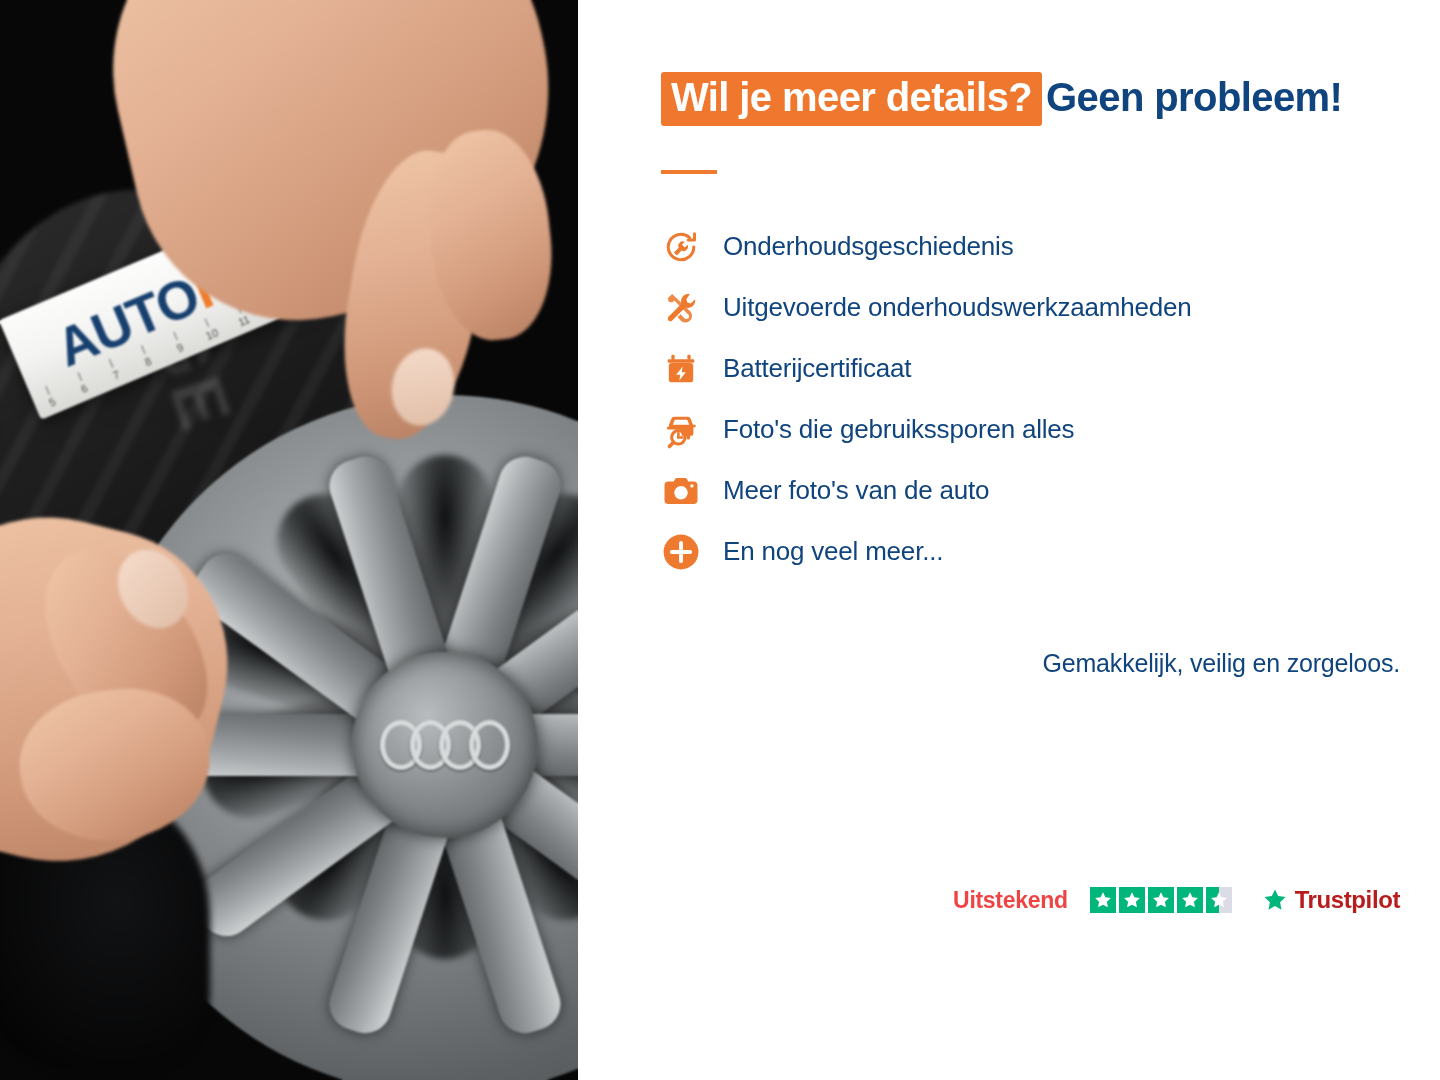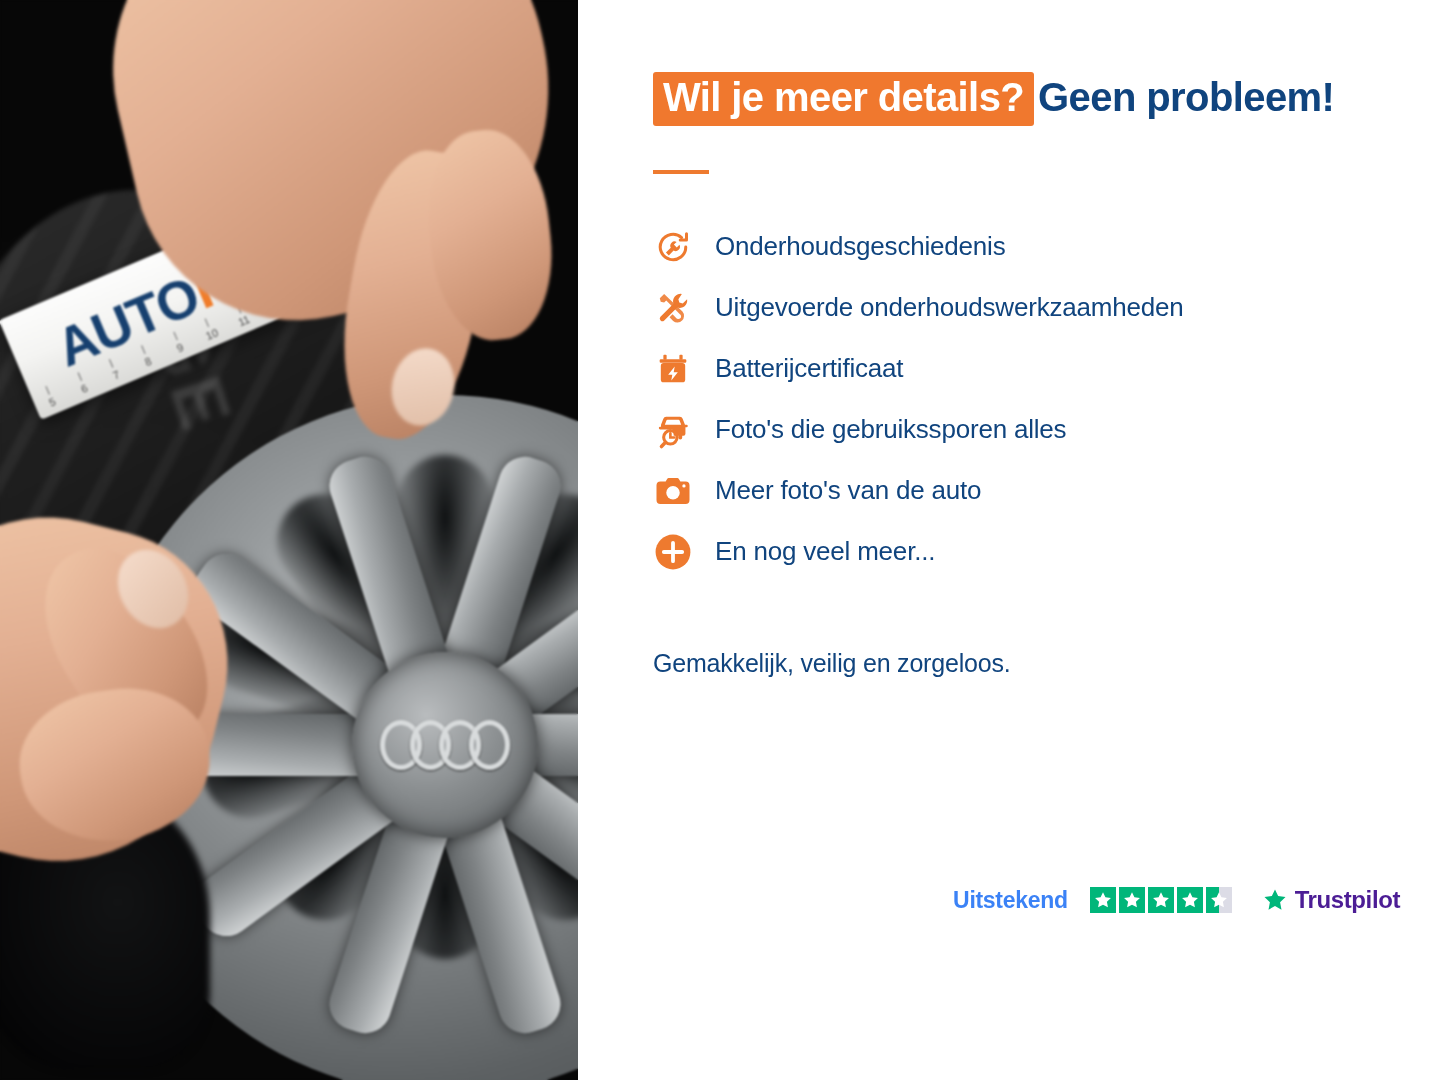--- a/index.html
+++ b/index.html
@@ -199,20 +199,21 @@
     pointer-events:none;
   }
 
   
   .content {
     position: relative;
     flex: 1 1 auto;
     height: 976px;
     background: #ffffff;
     padding: 0;
+    margin-left: 8px;
   }
   .content-inner {
     position: absolute;
     left: 75px;
     top: 72px;
     right: 40px;
   }
 
   .headline {
     font-size: 40px;
@@ -271,55 +272,55 @@
     margin-top: 62px;
     max-width: 745px;
   }
   .body-copy p {
     margin: 0 0 26px 0;
     font-size: 25px;
     line-height: 1.52;
     color: #10447E;
     letter-spacing: -0.2px;
   }
-  .body-copy p:last-child { margin-bottom: 0; }
+  .body-copy p:last-child { margin-bottom: 0; text-align: right; }
   .body-copy .phone { font-weight: 700; }
 
   
   .trustpilot {
     position: absolute;
     right: 40px;
     bottom: 62px;
     display: flex;
     align-items: center;
     gap: 22px;
   }
   .tp-word {
     font-size: 23px;
     font-weight: 700;
-    color: #3b82f6;
+    color: #ef4444;
     letter-spacing: -0.3px;
   }
   .tp-stars { display: flex; gap: 3px; }
   .tp-star {
     position: relative;
     width: 26px; height: 26px;
     background: #00B67A;
     display: flex; align-items: center; justify-content: center;
     overflow: hidden;
   }
   .tp-star.half { background: #dcdce6; }
   .tp-star.half::before {
     content:""; position:absolute; left:0; top:0; width:50%; height:100%;
     background:#00B67A;
   }
   .tp-star svg { position: relative; z-index: 2; }
   .tp-brand { display:flex; align-items:center; gap:7px; margin-left: 8px; }
   .tp-brand-name {
-    font-size: 24px; font-weight: 700; color: #4c1d95; letter-spacing: -0.4px;
+    font-size: 24px; font-weight: 700; color: #b91c1c; letter-spacing: -0.4px;
   }
 </style>
 </head>
 <body>
 
 <div class="page">
 
   <div class="photo-panel">
     <div class="ph-layer tyre-bg"></div>
     <div class="ph-layer tread"></div>

